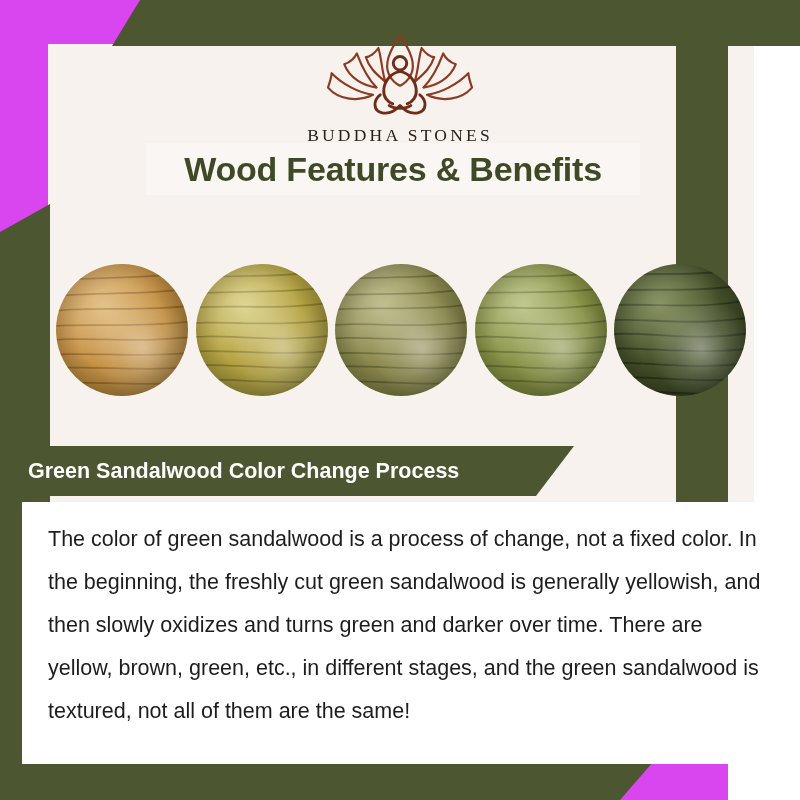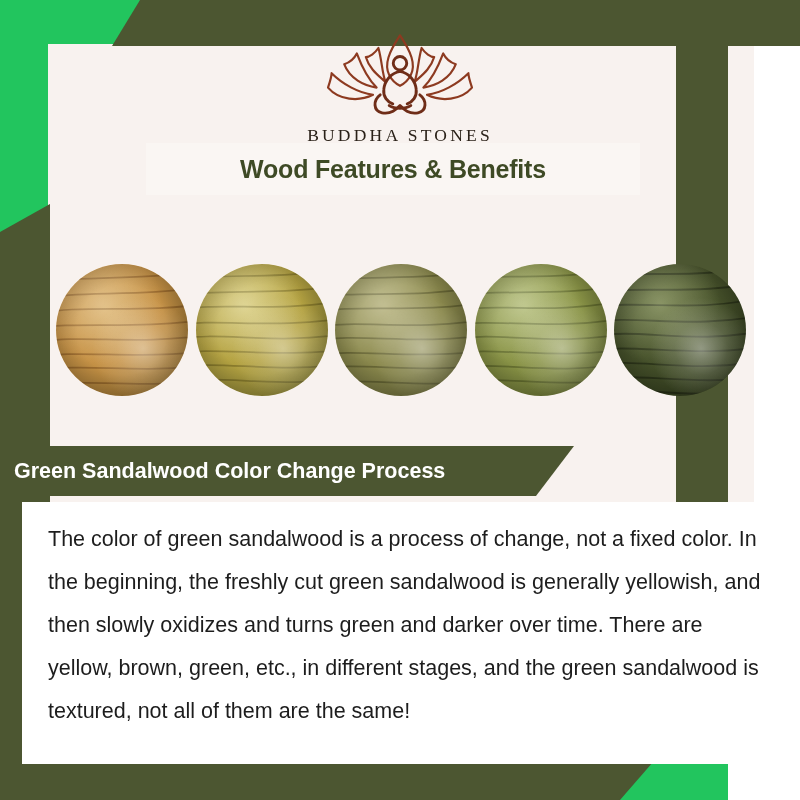--- a/index.html
+++ b/index.html
@@ -8,21 +8,21 @@
     width: 800px;
     height: 800px;
     overflow: hidden;
     font-family: "Liberation Sans", sans-serif;
   }
 
   #root {
     position: relative;
     width: 728px;
     height: 800px;
-    background: #22c55e;
+    background: #d946ef;
   }
 
   
   .frame-top {
     position: absolute;
     top: 0; left: 0;
     width: 800px; height: 46px;
     background: #4c5631;
     clip-path: polygon(140px 0, 800px 0, 800px 46px, 112px 46px);
   }
@@ -82,21 +82,21 @@
   .title-banner {
     position: absolute;
     left: 146px; top: 143px;
     width: 494px; height: 52px;
     background: #faf6f3;
     display: flex;
     align-items: center;
     justify-content: center;
   }
   .title-text {
-    font-size: 25px;
+    font-size: 34px;
     font-weight: bold;
     color: #3e4a25;
     letter-spacing: -0.2px;
     white-space: nowrap;
   }
 
   
   .beads-area {
     position: absolute;
     left: 48px; top: 232px;
@@ -141,21 +141,21 @@
     width: 574px; height: 50px;
     background: #4c5631;
     clip-path: polygon(0 0, 574px 0, 536px 50px, 0 50px);
     display: flex;
     align-items: center;
   }
   .section-banner-text {
     color: #ffffff;
     font-size: 21.5px;
     font-weight: bold;
-    padding-left: 14px;
+    padding-left: 28px;
     white-space: nowrap;
   }
 
   
   .body-panel {
     position: absolute;
     left: 22px; top: 502px;
     width: 778px; height: 262px;
     background: #ffffff;
     padding: 16px 34px 0 26px;

